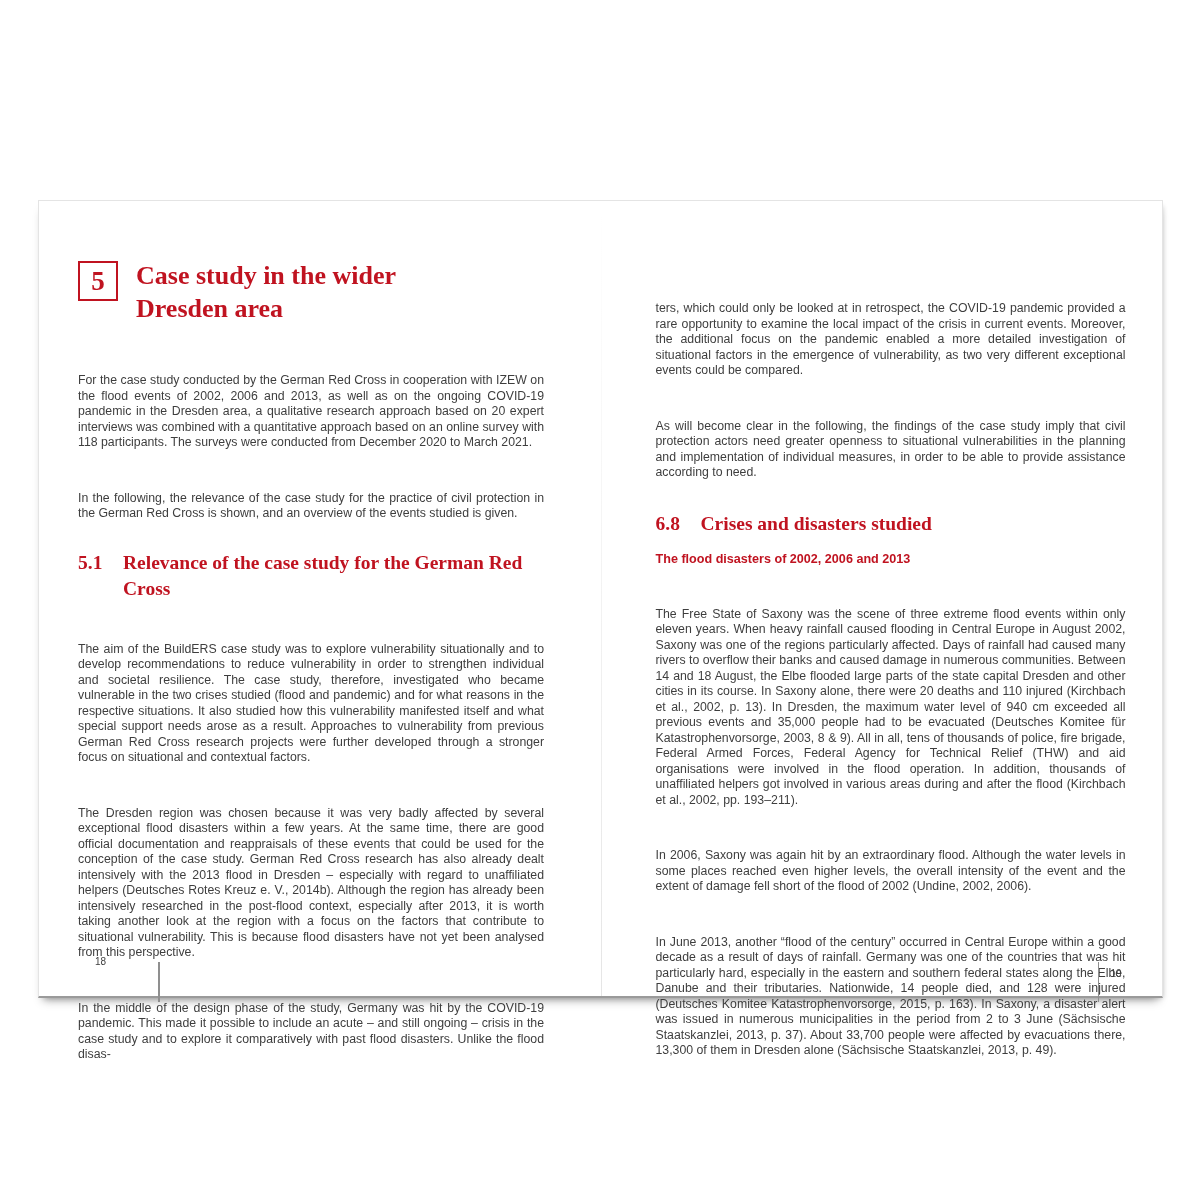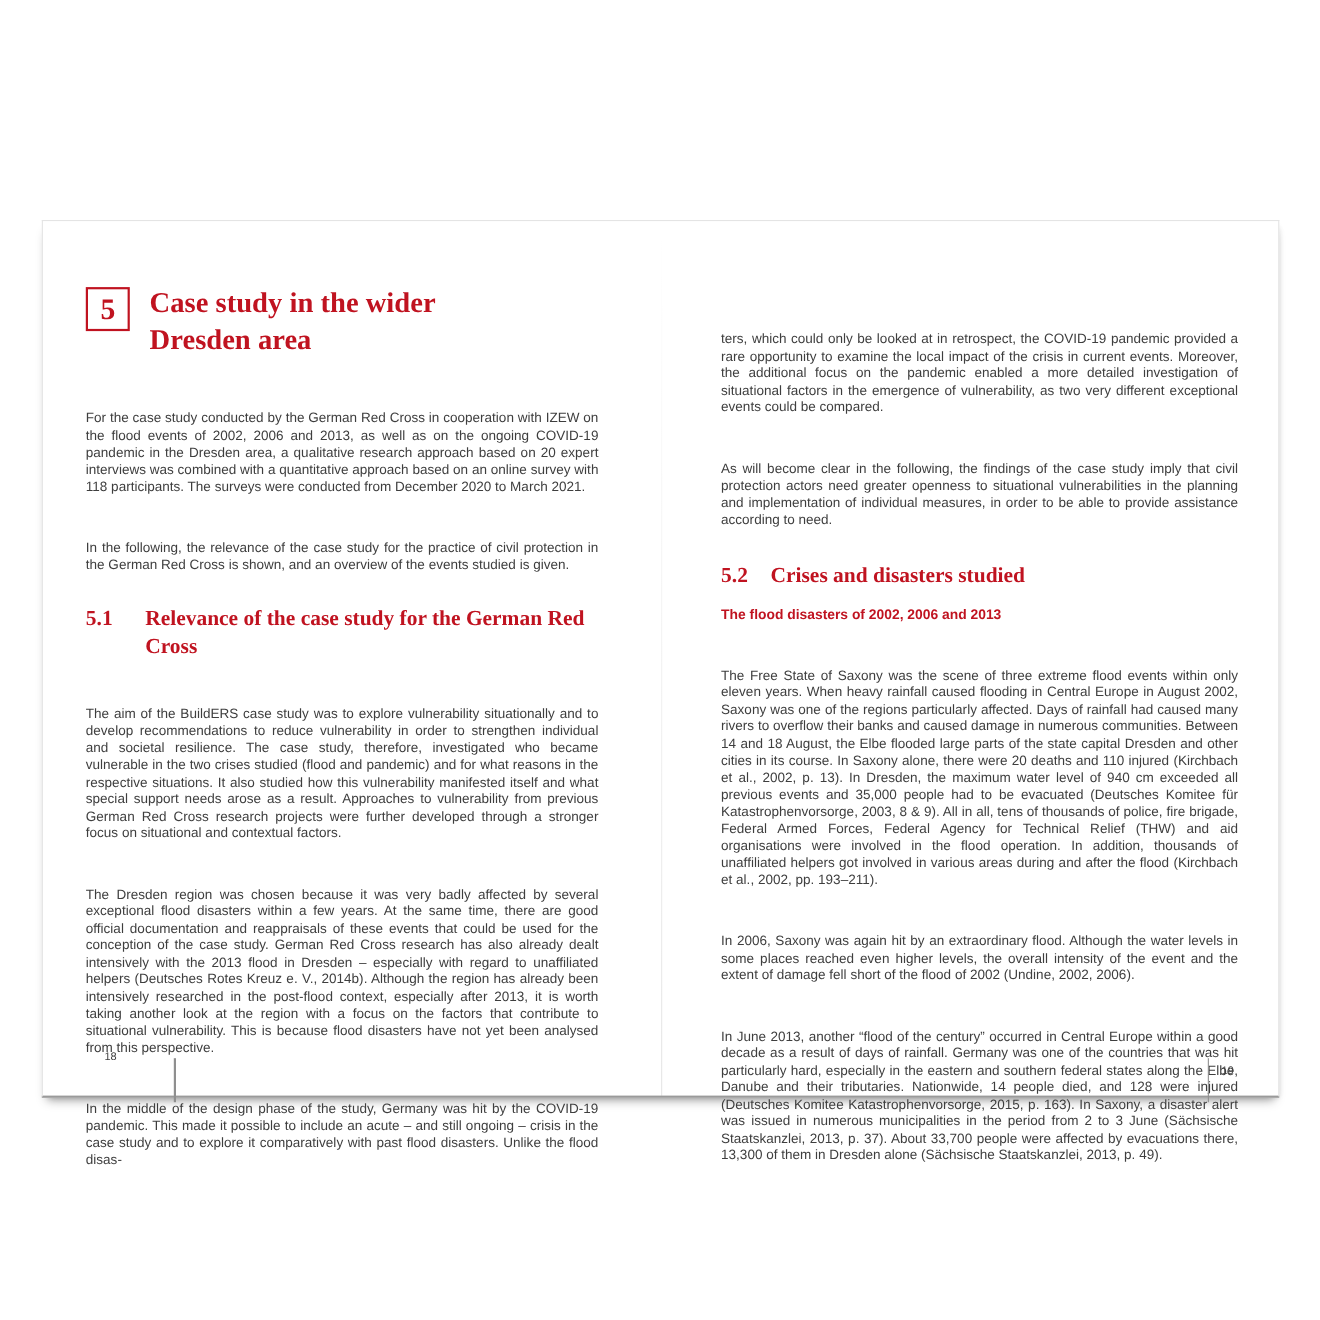--- a/index.html
+++ b/index.html
@@ -53,21 +53,21 @@
   }
 
   
   .section-heading{
     display:flex;align-items:flex-start;
     font-family:"Liberation Serif",serif;font-weight:700;
     font-size:19.5px;line-height:26px;color:var(--accent);
   }
   .section-heading .sec-num{flex:0 0 45px;}
   .section-heading .sec-title{max-width:412px;}
-  .sh-left{margin:28px 0 17px;justify-content:space-between;}
+  .sh-left{margin:28px 0 17px;}
   .sh-right{margin:30px 0 14px;}
 
   .red-subheading{
     font-size:12.6px;font-weight:700;color:var(--accent);
     line-height:16px;margin-bottom:11px;
   }
 
   
   p.body{
     font-size:12.3px;line-height:15.5px;color:var(--body-ink);
@@ -122,21 +122,21 @@
       </div>
     </section>
 
     <section class="page">
       <div class="content-right">
         <div class="col">
           <p class="body">ters, which could only be looked at in retrospect, the COVID-19 pandemic provided a rare opportunity to examine the local impact of the crisis in current events. Moreover, the additional focus on the pandemic enabled a more detailed investigation of situational factors in the emergence of vulnerability, as two very different exceptional events could be compared.</p>
           <p class="body">As will become clear in the following, the findings of the case study imply that civil protection actors need greater openness to situational vulnerabilities in the planning and implementation of individual measures, in order to be able to provide assistance according to need.</p>
 
           <h2 class="section-heading sh-right">
-            <span class="sec-num">5.2</span>
+            <span class="sec-num">6.8</span>
             <span class="sec-title">Crises and disasters studied</span>
           </h2>
 
           <div class="red-subheading">The flood disasters of 2002, 2006 and 2013</div>
 
           <p class="body">The Free State of Saxony was the scene of three extreme flood events within only eleven years. When heavy rainfall caused flooding in Central Europe in August 2002, Saxony was one of the regions particularly affected. Days of rainfall had caused many rivers to overflow their banks and caused damage in numerous communities. Between 14 and 18 August, the Elbe flooded large parts of the state capital Dresden and other cities in its course. In Saxony alone, there were 20 deaths and 110 injured (Kirchbach et al., 2002, p. 13). In Dresden, the maximum water level of 940 cm exceeded all previous events and 35,000 people had to be evacuated (Deutsches Komitee für Katastrophenvorsorge, 2003, 8 &amp; 9). All in all, tens of thousands of police, fire brigade, Federal Armed Forces, Federal Agency for Technical Relief (THW) and aid organisations were involved in the flood operation. In addition, thousands of unaffiliated helpers got involved in various areas during and after the flood (Kirchbach et al., 2002, pp. 193–211).</p>
           <p class="body">In 2006, Saxony was again hit by an extraordinary flood. Although the water levels in some places reached even higher levels, the overall intensity of the event and the extent of damage fell short of the flood of 2002 (Undine, 2002, 2006).</p>
           <p class="body">In June 2013, another “flood of the century” occurred in Central Europe within a good decade as a result of days of rainfall. Germany was one of the countries that was hit particularly hard, especially in the eastern and southern federal states along the Elbe, Danube and their tributaries. Nationwide, 14 people died, and 128 were injured (Deutsches Komitee Katastrophenvorsorge, 2015, p. 163). In Saxony, a disaster alert was issued in numerous municipalities in the period from 2 to 3 June (Sächsische Staatskanzlei, 2013, p. 37). About 33,700 people were affected by evacuations there, 13,300 of them in Dresden alone (Sächsische Staatskanzlei, 2013, p. 49).</p>
         </div>
       </div>

